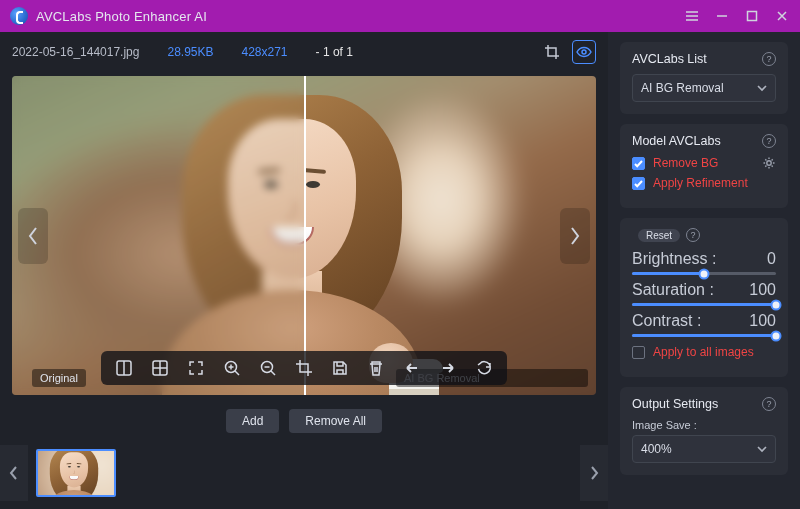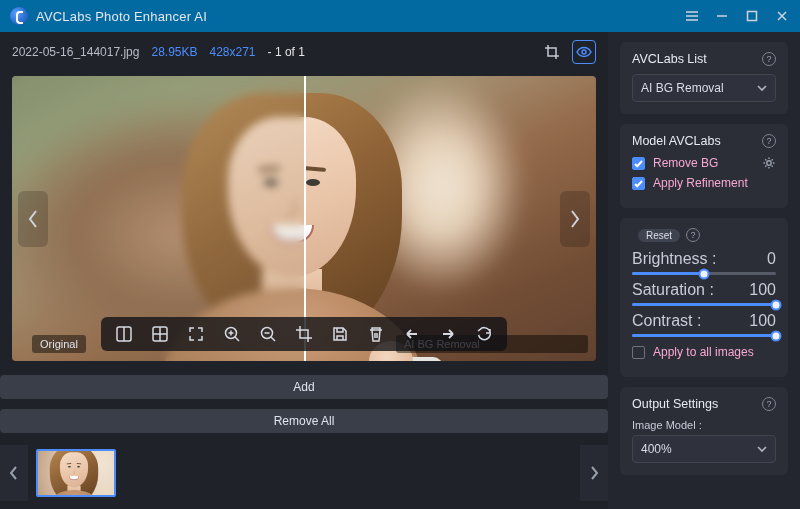--- a/index.html
+++ b/index.html
@@ -1,29 +1,29 @@
 <!DOCTYPE html>
 <html><head>
 <meta charset="utf-8">
 <style>
   * { box-sizing: border-box; margin: 0; padding: 0; font-family: -apple-system, "Segoe UI", Arial, sans-serif; }
   html,body { width:800px; height:509px; background:#1a1d24; color:#c5c9d3; overflow:hidden; font-size:12px; }
   
-  .titlebar { height:32px; background:#0369a1; display:flex; align-items:center; padding:0 10px; color:#e4e7ee; }
+  .titlebar { height:32px; background:#a21caf; display:flex; align-items:center; padding:0 10px; color:#e4e7ee; }
   .logo { width:18px; height:18px; border-radius:50%; background:radial-gradient(circle at 35% 35%, #5aa0ff 0%, #2d6fd1 55%, #1250a8 100%); position:relative; margin-right:8px;}
   .logo:after{content:"";position:absolute;left:6px;top:4px;width:5px;height:9px;border:2px solid #fff;border-right:none;border-top-left-radius:4px;border-bottom-left-radius:4px;}
   .title { font-size:13px; font-weight:500; letter-spacing:.2px; }
   .winbtns { margin-left:auto; display:flex; gap:14px; align-items:center;}
   .winbtn { width:16px; height:16px; display:flex; align-items:center; justify-content:center; cursor:pointer; stroke:#cfd3dd; }
   
   .main { display:flex; height:calc(100% - 32px); }
   .left { flex:1 1 auto; display:flex; flex-direction:column; background:#1f2229; }
   .right { width:192px; flex:0 0 192px; background:#23262f; display:flex; flex-direction:column; padding:10px 12px; overflow:hidden;}
   
-  .filebar { display:flex; align-items:center; padding:8px 12px 6px; gap:12px; font-size:12px; color:#b7bcc8;}
+  .filebar { display:flex; align-items:center; padding:8px 12px 6px; gap:28px; font-size:12px; color:#b7bcc8;}
   .filebar .blue { color:#4b8dff; }
   .filebar .count { color:#e5e5e5; }
   .filebar-actions { margin-left:auto; display:flex; gap:8px; }
   .iconbtn { width:24px; height:24px; display:flex; align-items:center; justify-content:center; border-radius:4px; stroke:#c4c8d2; cursor:pointer;}
   .iconbtn.active { border:1px solid #4b8dff; color:#4b8dff; stroke:#4b8dff;}
   
   .preview { position:relative; margin:6px 12px 8px; height:340px; background:#2a2d35; border-radius:4px; overflow:hidden; }
   .photo { position:absolute; inset:0; }
   .bg-blur { position:absolute; inset:-20px;
     background:
@@ -62,35 +62,35 @@
   .blurLeft { position:absolute; left:0; top:0; bottom:0; width:50%; backdrop-filter: blur(4px); background:rgba(160,140,110,.15);}
   .compare-divider{position:absolute;left:50%;top:0;bottom:0;width:2px;background:#fff;}
   .chevbtn{position:absolute;top:50%;transform:translateY(-50%);width:30px;height:56px;background:rgba(0,0,0,.18);border-radius:6px;display:flex;align-items:center;justify-content:center;cursor:pointer;}
   .chevbtn.left{left:6px;} .chevbtn.right{right:6px;}
   .cornerlabel{position:absolute;bottom:8px;padding:3px 8px;font-size:11px;border-radius:3px;background:rgba(0,0,0,.45);color:#dfe3ec;}
   .cornerlabel.left{left:8px;margin-left:12px;} .cornerlabel.right{right:8px;}
   
   .toolbar{position:absolute;left:50%;bottom:10px;transform:translateX(-50%);display:flex;gap:14px;padding:6px 12px;background:rgba(15,17,22,.78);border-radius:6px;align-items:center;}
   .tbicon{width:22px;height:22px;display:flex;align-items:center;justify-content:center;stroke:#d6dae4;cursor:pointer;fill:none;}
   
-  .actions{display:flex;gap:10px;justify-content:center;padding:6px 0 8px;flex-direction:column;}
+  .actions{display:flex;gap:10px;justify-content:center;padding:6px 0 8px;}
   .btn{padding:5px 16px;border-radius:4px;background:#3a3e49;color:#dfe3ec;font-size:12px;cursor:pointer;border:none;}
   
   .strip{display:flex;align-items:center;padding:4px 0 8px;}
   .stripnav{width:28px;align-self:stretch;background:#272a32;display:flex;align-items:center;justify-content:center;cursor:pointer;}
   .thumbs{flex:1;display:flex;padding:4px 8px;gap:8px;}
   .thumb{width:80px;height:48px;border:2px solid #4b8dff;border-radius:2px;position:relative;overflow:hidden;}
   .thumb .bg-blur{filter:blur(3px);}
   .thumb .figure{transform:translateX(-50%) scale(.22);transform-origin:top center;top:-4px;}
   
   .panel{background:#2b2e37;border-radius:6px;padding:10px 12px 12px;margin-bottom:10px;}
   .panel-head{display:flex;align-items:center;font-size:12.5px;color:#e7eaf2;margin-bottom:8px;}
   .help{margin-left:auto;width:14px;height:14px;border:1px solid #7e8492;border-radius:50%;display:flex;align-items:center;justify-content:center;font-size:9px;color:#9aa0ad;cursor:pointer;}
   .select{height:28px;border:1px solid #40454f;border-radius:4px;background:#2f323c;display:flex;align-items:center;padding:0 8px;color:#d9dde7;font-size:12px;cursor:pointer;}
-  .check-row{display:flex;align-items:center;font-size:12px;color:#f9a8d4;margin:6px 0;}
+  .check-row{display:flex;align-items:center;font-size:12px;color:#ef4444;margin:6px 0;}
   .checkbox{width:13px;height:13px;border:1px solid #6c7280;border-radius:2px;margin-right:8px;display:flex;align-items:center;justify-content:center;}
   .checkbox.checked{background:#4b8dff;border-color:#4b8dff;}
   .checkbox.checked svg{stroke:#fff;}
   .gear-sm{margin-left:auto;stroke:#9aa0ad;cursor:pointer;}
   .slider-row{margin:6px 0;}
   .slider-lbl{display:flex;justify-content:space-between;font-size:16px;color:#c7ccd7;margin-bottom:4px;}
   .track{height:3px;background:#565b67;border-radius:2px;position:relative;}
   .fill{position:absolute;left:0;top:0;bottom:0;background:#4b8dff;border-radius:2px;}
   .knob{position:absolute;top:50%;width:11px;height:11px;background:#eef1f8;border:2px solid #4b8dff;border-radius:50%;transform:translate(-50%,-50%);}
   .reset-pill{background:#404450;border-radius:9px;padding:1px 8px;font-size:10px;margin-left:6px;color:#dbdfe9;cursor:pointer;}
@@ -368,21 +368,21 @@
         <span class="checkbox"></span>
         <span>Apply to all images</span>
       </div>
     </div>
 
     <div class="panel" style="margin-bottom:8px">
       <div class="panel-head">
         <span>Output Settings</span>
         <span class="help">?</span>
       </div>
-      <div style="font-size:11px;color:#c7ccd7;margin-bottom:4px">Image Model :</div>
+      <div style="font-size:11px;color:#c7ccd7;margin-bottom:4px">Image Save :</div>
       <div class="select">
         <span>400%</span>
         <svg width="10" height="10" style="margin-left:auto" stroke="#aeb3bf" fill="none" stroke-width="1.6">
             <path d="M1 3l4 4 4-4"></path>
           </svg>
       </div>
     </div>
 
   </div>
 </div>

